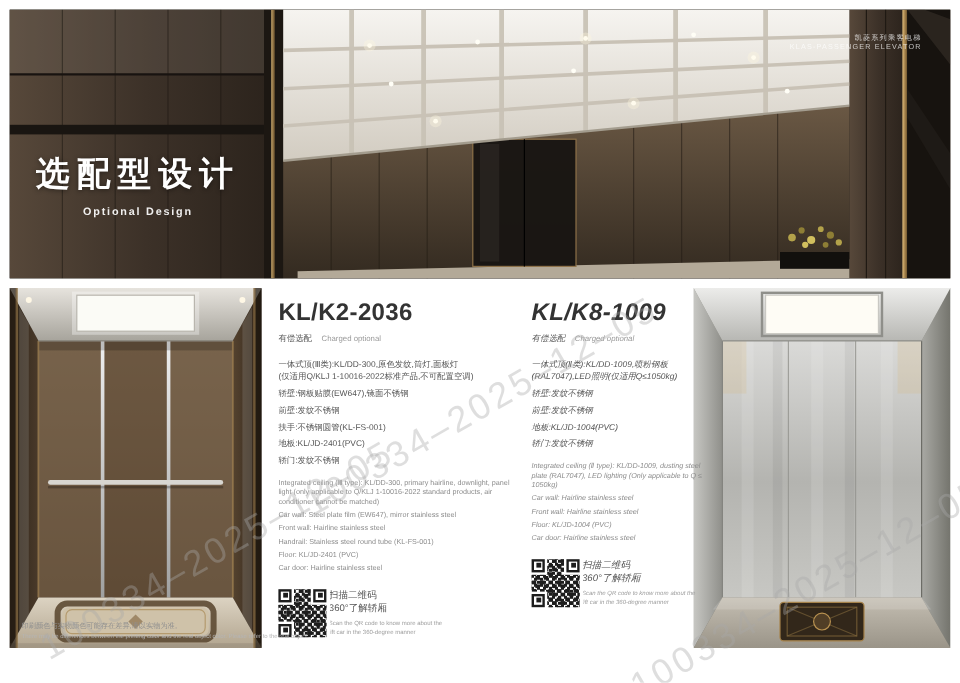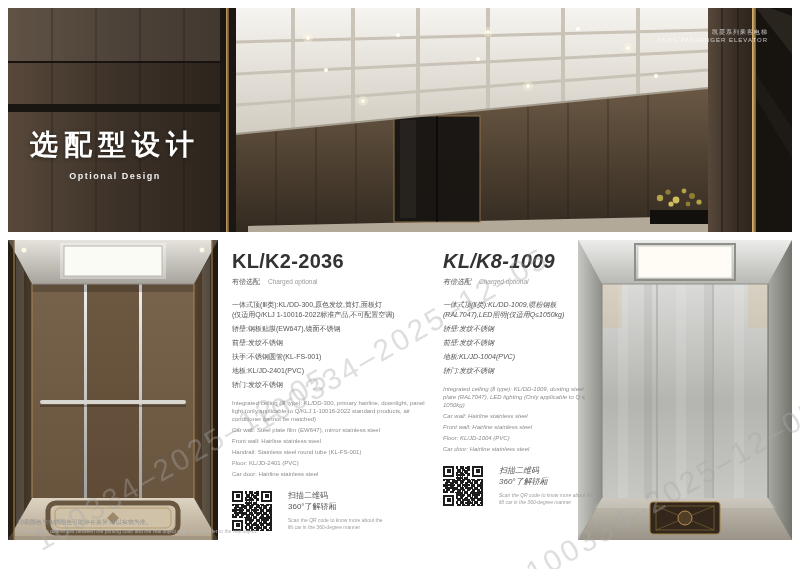--- a/index.html
+++ b/index.html
@@ -27,21 +27,21 @@
   .model{font-size:20px;font-weight:700;color:#333;margin:0;letter-spacing:.3px;}
   .charged{margin-top:4px;font-size:7px;color:#555;}
   .charged .en{color:#9a9a9a;margin-left:6px;font-size:6.5px;}
   .specs-zh{margin-top:13px;font-size:7px;color:#555;line-height:10px;}
   .specs-zh p{margin:0;}
   .specs-zh p + p{margin-top:4px;}
   .specs-zh p.tight{margin-top:0;}
   .specs-en{margin-top:9px;font-size:6px;color:#8d8d8d;line-height:8px;}
   .specs-en p{margin:0;}
   .specs-en p + p{margin-top:3px;}
-  .qr-row{margin-top:12px;display:flex;align-items:center;gap:16px;}
+  .qr-row{margin-top:12px;display:flex;align-items:center;gap:2px;}
   .qr{width:40px;height:40px;flex:0 0 auto;position:relative;box-shadow:0 0 0 3px #fff;
       background:
         repeating-conic-gradient(#1d1d1d 0% 25%, transparent 0% 50%) 0 0/7px 7px,
         repeating-conic-gradient(#1d1d1d 0% 25%, #ffffff 0% 50%) 2px 3px/5px 5px;}
   .qr .f{position:absolute;width:11px;height:11px;background:#fff;border:2px solid #1d1d1d;
       box-sizing:border-box;box-shadow:0 0 0 2px #fff;}
   .qr .f::after{content:"";position:absolute;inset:1.5px;background:#1d1d1d;}
   .qr .tl{top:0;left:0}.qr .tr{top:0;right:0}.qr .bl{bottom:0;left:0}
   .qr-text .zh{font-size:8px;color:#555;line-height:11px;}
   .qr-text .en{margin-top:5px;font-size:5px;color:#9d9d9d;line-height:7px;max-width:96px;}

